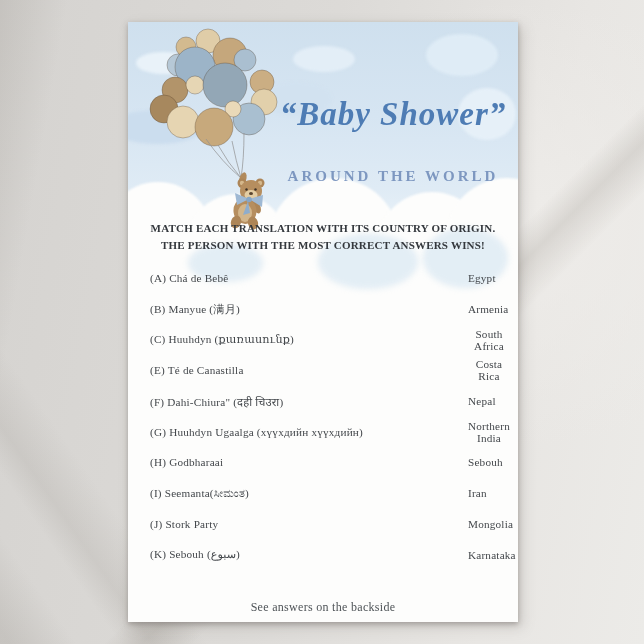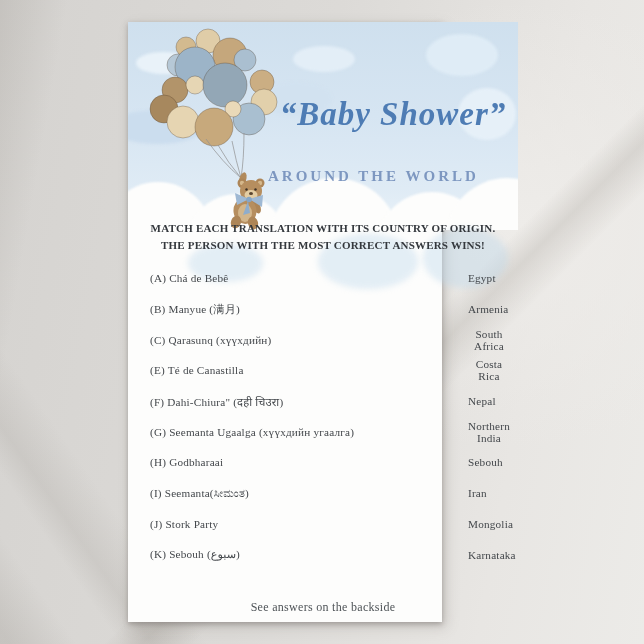--- a/index.html
+++ b/index.html
@@ -8,21 +8,21 @@
     font-family:"Liberation Serif","DejaVu Serif",serif;
     background-color:#dfddda;
     background-image:
       linear-gradient(135deg, rgba(255,255,255,0) 58%, rgba(168,163,156,0.30) 61%, rgba(255,255,255,0) 65%),
       linear-gradient(55deg, rgba(148,143,136,0.25) 1%, rgba(148,143,136,0) 7%, rgba(148,143,136,0) 11%, rgba(148,143,136,0.18) 14%, rgba(148,143,136,0) 19%),
       linear-gradient(100deg, rgba(150,145,138,0.25) 0%, rgba(150,145,138,0) 9%),
       radial-gradient(ellipse 420px 320px at 80% 35%, #eeece9 0%, rgba(238,236,233,0) 70%),
       linear-gradient(100deg, #d5d3d0 0%, #dcdad7 45%, #e8e6e3 78%, #ecebe8 100%);
   }
   .card{
-    position:absolute;left:128px;top:22px;width:314px;height:600px;
+    position:absolute;left:128px;top:22px;width:390px;height:600px;
     background:#fdfdfc;
     box-shadow:0 2px 5px rgba(110,105,100,0.45), 4px 5px 12px rgba(110,105,100,0.25);
   }
   .sky{
     position:absolute;left:0;top:0;width:390px;height:208px;overflow:hidden;
     background:linear-gradient(180deg,#cfe0ee 0%,#d6e5f2 45%,#dfebf5 80%,#e9f2f8 100%);
   }
   .cloud{position:absolute;border-radius:50%;filter:blur(1.5px);}
   .c1{left:8px;top:30px;width:55px;height:22px;background:#e9f2f9;}
   .c2{left:165px;top:24px;width:62px;height:26px;background:#e3eef7;}
@@ -41,21 +41,21 @@
   .b2{left:295px;top:206px;width:85px;height:60px;}
   .b3{left:60px;top:222px;width:75px;height:38px;}
   .illust{position:absolute;left:8px;top:5px;width:210px;height:210px;z-index:4;}
   .title{
     position:absolute;left:140px;top:74px;width:250px;z-index:5;
     text-align:center;font-style:italic;font-weight:600;
     font-size:33px;color:#4e7cb4;letter-spacing:1px;
   }
   .subtitle{
     position:absolute;left:140px;top:146px;width:250px;z-index:5;
-    text-align:left;font-weight:600;font-size:15px;
+    text-align:center;font-weight:600;font-size:15px;
     letter-spacing:3px;color:#7d97c0;
   }
   .instructions{
     position:absolute;left:0;top:198px;width:390px;z-index:5;
     text-align:center;font-weight:bold;font-size:11px;
     letter-spacing:0.2px;line-height:16.5px;color:#34383d;
   }
   .list{position:absolute;left:22px;top:241px;width:360px;z-index:5;}
   .row{position:relative;height:30.7px;display:flex;align-items:center;
     font-size:11.2px;color:#43474b;letter-spacing:0.2px;text-align:center;}
@@ -147,33 +147,33 @@
   <div class="list">
     <div class="row">
       <span class="lbl">(A) Chá de Bebê</span>
       <span class="country">Egypt</span>
     </div>
     <div class="row">
       <span class="lbl">(B) Manyue (满月)</span>
       <span class="country">Armenia</span>
     </div>
     <div class="row">
-      <span class="lbl">(C) Qarasunq (хүүхдийн)</span>
+      <span class="lbl">(C) Huuhdyn (քառասունք)</span>
       <span class="country">South Africa</span>
     </div>
     <div class="row">
       <span class="lbl">(E) Té de Canastilla</span>
       <span class="country">Costa Rica</span>
     </div>
     <div class="row">
       <span class="lbl">(F) Dahi-Chiura" (दही चिउरा)</span>
       <span class="country">Nepal</span>
     </div>
     <div class="row">
-      <span class="lbl">(G) Seemanta Ugaalga (хүүхдийн угаалга)</span>
+      <span class="lbl">(G) Huuhdyn Ugaalga (хүүхдийн хүүхдийн)</span>
       <span class="country">Northern India</span>
     </div>
     <div class="row">
       <span class="lbl">(H) Godbharaai</span>
       <span class="country">Sebouh</span>
     </div>
     <div class="row">
       <span class="lbl">(I) Seemanta(ಸೀಮಂತ)</span>
       <span class="country">Iran</span>
     </div>

